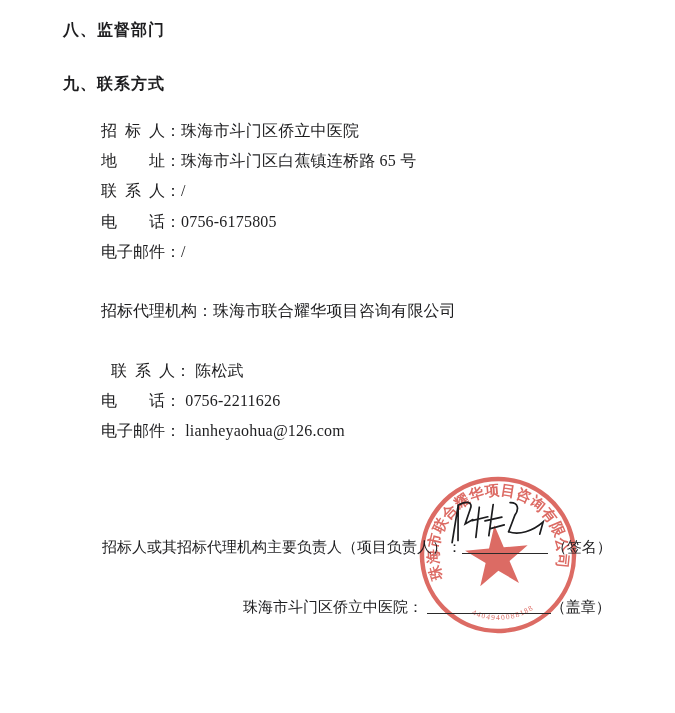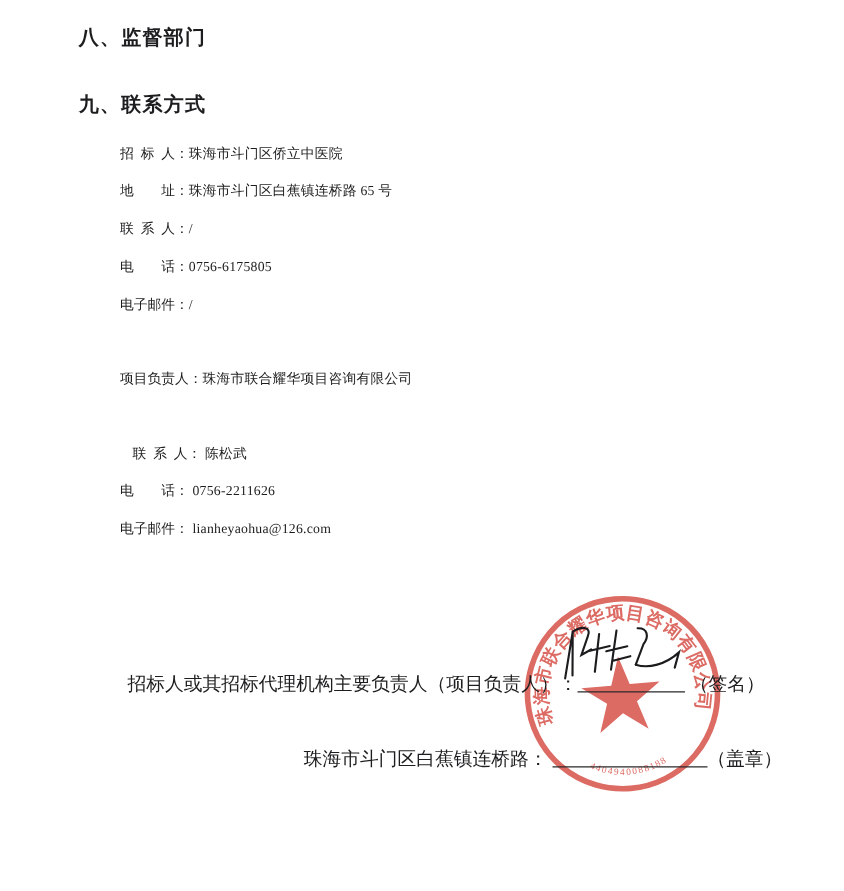--- a/index.html
+++ b/index.html
@@ -5,21 +5,21 @@
   :root { --seal-color:#d8564e; --ink-color:#1d1d1f; }
   html,body { margin:0; padding:0; background:#ffffff; }
   .page {
     position:relative; width:647px; height:713px; background:#fff;
     font-family:"Liberation Serif","DejaVu Serif",serif;
     color:var(--ink-color); overflow:hidden;
   }
   .abs { position:absolute; white-space:pre; }
   .h { font-size:16px; font-weight:bold; letter-spacing:1px; }
   .body-line { font-size:14.5px; }
-  .row { font-size:11px; }
+  .row { font-size:16px; }
   .row .lbl { display:inline-block; }
   .row .val { letter-spacing:0.2px; }
   .signoff { font-size:15px; }
   .blank { display:inline-block; border-bottom:1.3px solid #2a2a2a; height:15px; vertical-align:-2px; }
   .blank.sig { width:86px; }
   .blank.stamp { width:124px; }
   .seal {
     position:absolute; left:393px; top:450px; width:210px; height:210px;
     color:var(--seal-color); opacity:0.88; mix-blend-mode:multiply;
     transform:rotate(-5deg);
@@ -49,38 +49,38 @@
     <span class="lbl">联 系 人：</span><span class="val">/</span>
   </div>
   <div class="abs row" style="left:85px; top:194px;">
     <span class="lbl">电　　话：</span><span class="val">0756-6175805</span>
   </div>
   <div class="abs row" style="left:85px; top:224px;text-align:right;">
     <span class="lbl">电子邮件：</span><span class="val">/</span>
   </div>
 
   <div class="abs row" style="left:85px; top:283px;">
-    <span class="lbl">项目负责人：</span><span class="val">珠海市联合耀华项目咨询有限公司</span>
+    <span class="lbl">招标代理机构：</span><span class="val">珠海市联合耀华项目咨询有限公司</span>
   </div>
   <div class="abs row" style="left:95px; top:343px;">
     <span class="lbl">联 系 人：</span><span class="val"> 陈松武</span>
   </div>
   <div class="abs row" style="left:85px; top:373px;">
     <span class="lbl">电　　话：</span><span class="val"> 0756-2211626</span>
   </div>
   <div class="abs row" style="left:85px; top:403px;">
     <span class="lbl">电子邮件：</span><span class="val"> lianheyaohua@126.com</span>
   </div>
 
   <div class="abs signoff" style="left:87px; top:521px; z-index:2;">
     <span>招标人或其招标代理机构主要负责人（项目负责人）：</span><span class="blank sig"></span> <span>（签名）</span>
   </div>
 
   <div class="abs signoff" style="left:228px; top:581px; z-index:2;">
-    <span>珠海市斗门区白蕉镇连桥路：</span> <span class="blank stamp"></span><span>（盖章）</span>
+    <span>珠海市斗门区侨立中医院：</span> <span class="blank stamp"></span><span>（盖章）</span>
   </div>
 
   <svg class="handsig" viewBox="0 0 118 52" aria-label="陈松武">
     <g fill="none" stroke="#1c1c1e" stroke-width="1.7" stroke-linecap="round">
       <path d="M7,46 L15,9 L13,44"></path>
       <path d="M15,9 C24,4 30,7 27,13 L21,28 L29,24"></path>
       <path d="M36,12 L31,42 M28,25 L44,22"></path>
       <path d="M50,10 L44,41 M41,26 L58,23 M46,34 L60,31"></path>
       <path d="M67,9 C75,9 76,16 71,22 L64,38"></path>
       <path d="M64,38 C74,42 88,39 99,30 L95,42"></path>

